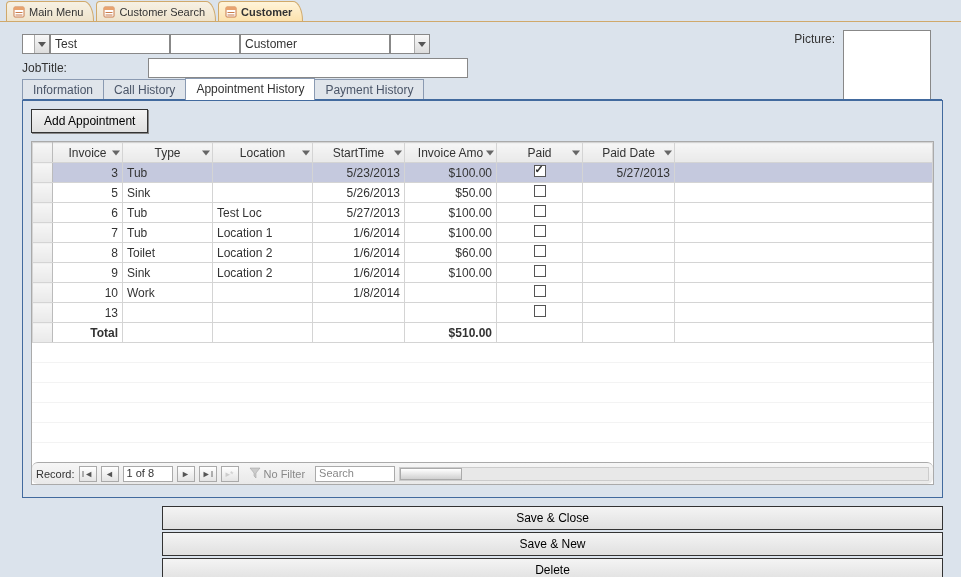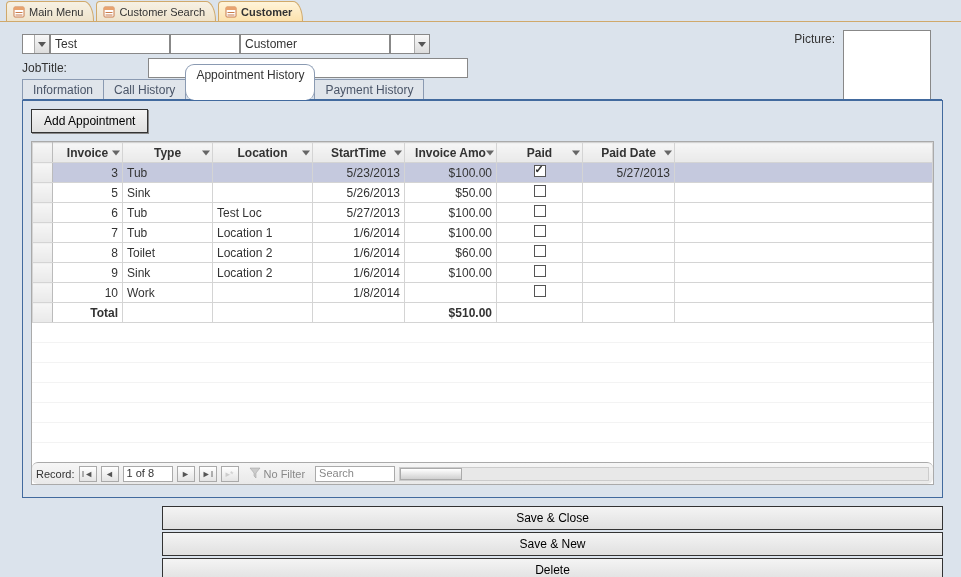--- a/index.html
+++ b/index.html
@@ -116,24 +116,23 @@
     border-bottom: none;
     font-size: 12px;
     color: #4a5568;
     cursor: pointer;
     margin-right: -1px;
     height: 21px;
   }
   .subtab.active {
     background: #fff;
     color: #333;
-    height: 36px;
+    height: 22px;
     z-index: 2;
     position: relative;
-    border-radius: 9px;
   }
   .tabpage {
     border: 1px solid #426a9e;
     background: #dbe3ec;
     padding: 8px;
     position: relative;
     height: 398px;
   }
   .tabpage::before{
     content:"";
@@ -169,21 +168,21 @@
   }
   .grid th, .grid td {
     border: 1px solid #d4d4d4;
     height: 20px;
     padding: 0 4px;
     white-space: nowrap;
     overflow: hidden;
   }
   .grid th {
     background: linear-gradient(#f6f6f6,#e9e9e9);
-    font-weight: bold;
+    font-weight: normal;
     color: #333;
     position: relative;
     text-align: center;
   }
   .grid th .dd-arrow, .col-dd {
     position: absolute;
     right: 2px; top: 50%;
     transform: translateY(-50%);
     width: 0; height: 0;
     border-left: 4px solid transparent;
@@ -460,20 +459,31 @@
                   <td class="c"><span class="cb"></span></td>
                   <td class="r"></td>
                   <td></td>
                 </tr>
                 <tr>
                   <td class="rowhdr"></td>
                   <td class="r">10</td>
                   <td class="">Work</td>
                   <td class=""></td>
                   <td class="r">1/8/2014</td>
+                  <td class="r"></td>
+                  <td class="c"><span class="cb"></span></td>
+                  <td class="r"></td>
+                  <td></td>
+                </tr>
+                <tr>
+                  <td class="rowhdr"></td>
+                  <td class="r">13</td>
+                  <td class=""></td>
+                  <td class=""></td>
+                  <td class="r"></td>
                   <td class="r"></td>
                   <td class="c"><span class="cb"></span></td>
                   <td class="r"></td>
                   <td></td>
                 </tr>
               </tbody>
             <tfoot>
               <tr>
                 <td class="rowhdr"></td>
                 <td class="r" style="font-weight:bold">Total</td>

